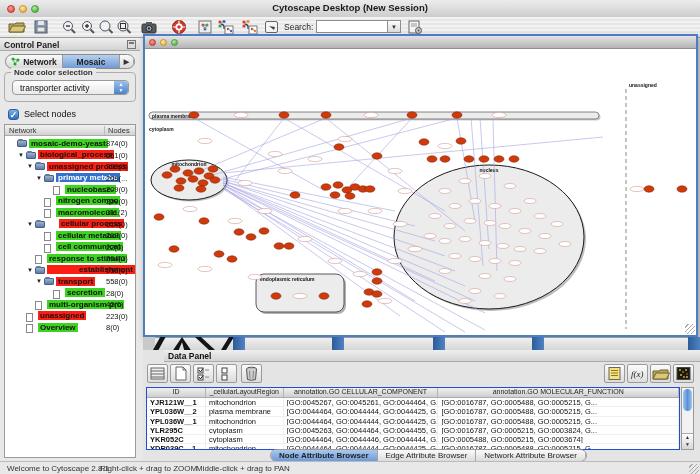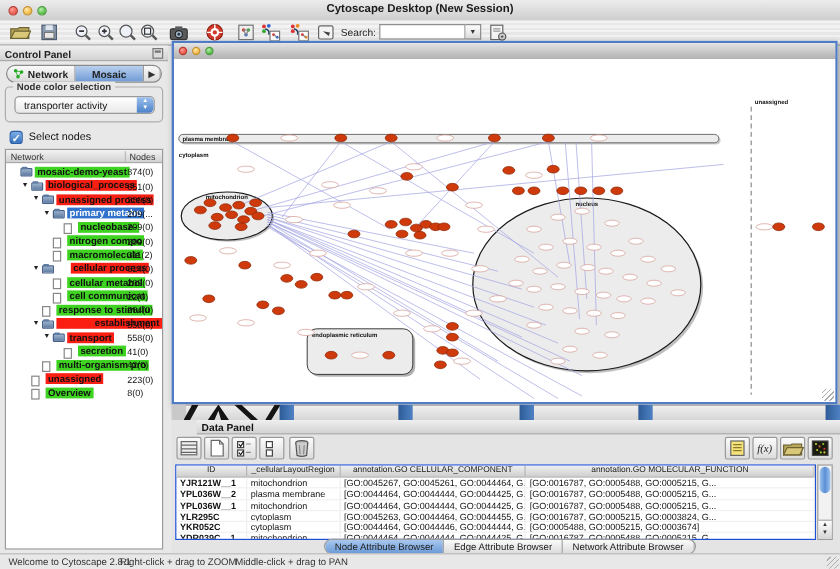--- a/index.html
+++ b/index.html
@@ -90,21 +90,21 @@
   .dt-header > div { border-right:1px solid #b5b5b5; text-align:center; overflow:hidden; white-space:nowrap; }
   .dt-row { display:flex; height:9.3px; border-bottom:1px solid #f0f0f0; }
   .dt-row > div { border-right:1px solid #eee; overflow:hidden; white-space:nowrap; padding-left:3px; }
   .dt-row > div:first-child { font-weight:bold; }
   .dp-scroll { position:absolute; left:538px; top:37px; width:13px; height:63px; border:1px solid #9a9a9a; background:#f2f2f2; }
   .dp-thumb { position:absolute; left:1px; top:1px; width:9px; height:22px; border-radius:5px; background:linear-gradient(90deg,#9ec4f0,#5b8fd4,#9ec4f0); }
   .dp-arrows { position:absolute; left:0; bottom:0; width:11px; height:16px; background:linear-gradient(#fdfdfd,#d6d6d6); border-top:1px solid #aaa; font-size:5px; line-height:7px; text-align:center; color:#333; }
 
   .bottom-tabs { position:absolute; left:270px; top:449px; height:13px; display:flex; border:1px solid #9a9a9a; border-radius:7px; overflow:hidden; background:linear-gradient(#fafafa,#dcdcdc); }
   .btab { padding:0 8px; font-size:8px; color:#222; line-height:12px; border-right:1px solid #a5a5a5; white-space:nowrap; }
-  .btab.selected { background:linear-gradient(#a8c8ef,#6d9bd8); font-weight:normal; }
+  .btab.selected { background:linear-gradient(#a8c8ef,#6d9bd8); font-weight:bold; }
 
   
   .statusbar { position:absolute; left:0; top:461px; width:700px; height:13px; background:#e8e8e8; border-top:1px solid #bbb; font-size:8px; color:#333; }
   .statusbar span { position:absolute; top:2px; }
   .sb-grip { position:absolute; right:1px; bottom:1px; width:10px; height:10px;
     background:repeating-linear-gradient(135deg, transparent 0 2px, #aaa 2px 3px); }
 </style>
 </head>
 <body>
 
@@ -335,21 +335,21 @@
         </div>
         <div class="trow" style="top: 151px;">
           <span class="tri" style="left: 31px;">▼</span>
           <span class="ticon folder" style="left: 39px;"></span>
           <span class="tlabel red" style="left: 51px;">transport</span>
           <span class="tnodes">558(0)</span>
         </div>
         <div class="trow" style="top: 162.5px;">
           <span class="ticon file" style="left: 48px;"></span>
           <span class="tlabel green" style="left: 60px;">secretion</span>
-          <span class="tnodes">41(0)</span>
+          <span class="tnodes">28(0)</span>
         </div>
         <div class="trow" style="top: 174px;">
           <span class="ticon file" style="left: 30px;"></span>
           <span class="tlabel green" style="left: 42px;">multi-organism pro</span>
           <span class="tnodes">42(0)</span>
         </div>
         <div class="trow" style="top: 185.5px;">
           <span class="ticon file" style="left: 21px;"></span>
           <span class="tlabel red" style="left: 33px;">unassigned</span>
           <span class="tnodes">223(0)</span>

